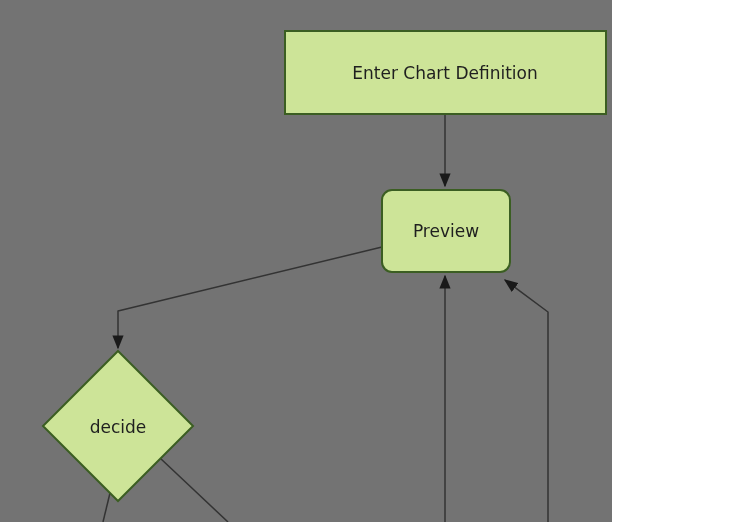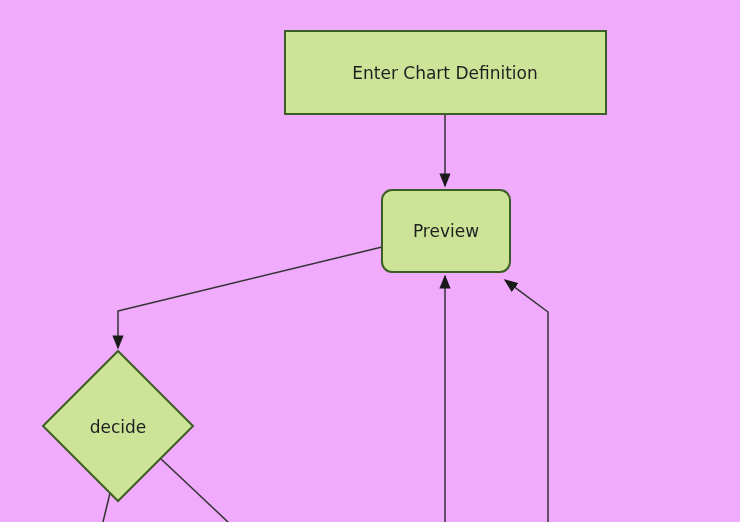--- a/index.html
+++ b/index.html
@@ -2,23 +2,23 @@
 <html><head>
 <meta charset="utf-8">
 <style>
   html, body {
     margin: 0;
     padding: 0;
     background: #ffffff;
   }
   .stage {
     position: relative;
-    width: 740px;
+    width: 612px;
     height: 522px;
-    background: #f0abfc;
+    background: #737373;
     overflow: hidden;
   }
   svg { display: block; }
   .node-label {
     font-family: "DejaVu Sans", "Liberation Sans", sans-serif;
     font-size: 17px;
   }
   .edge {
     fill: none;
     stroke-linejoin: round;

